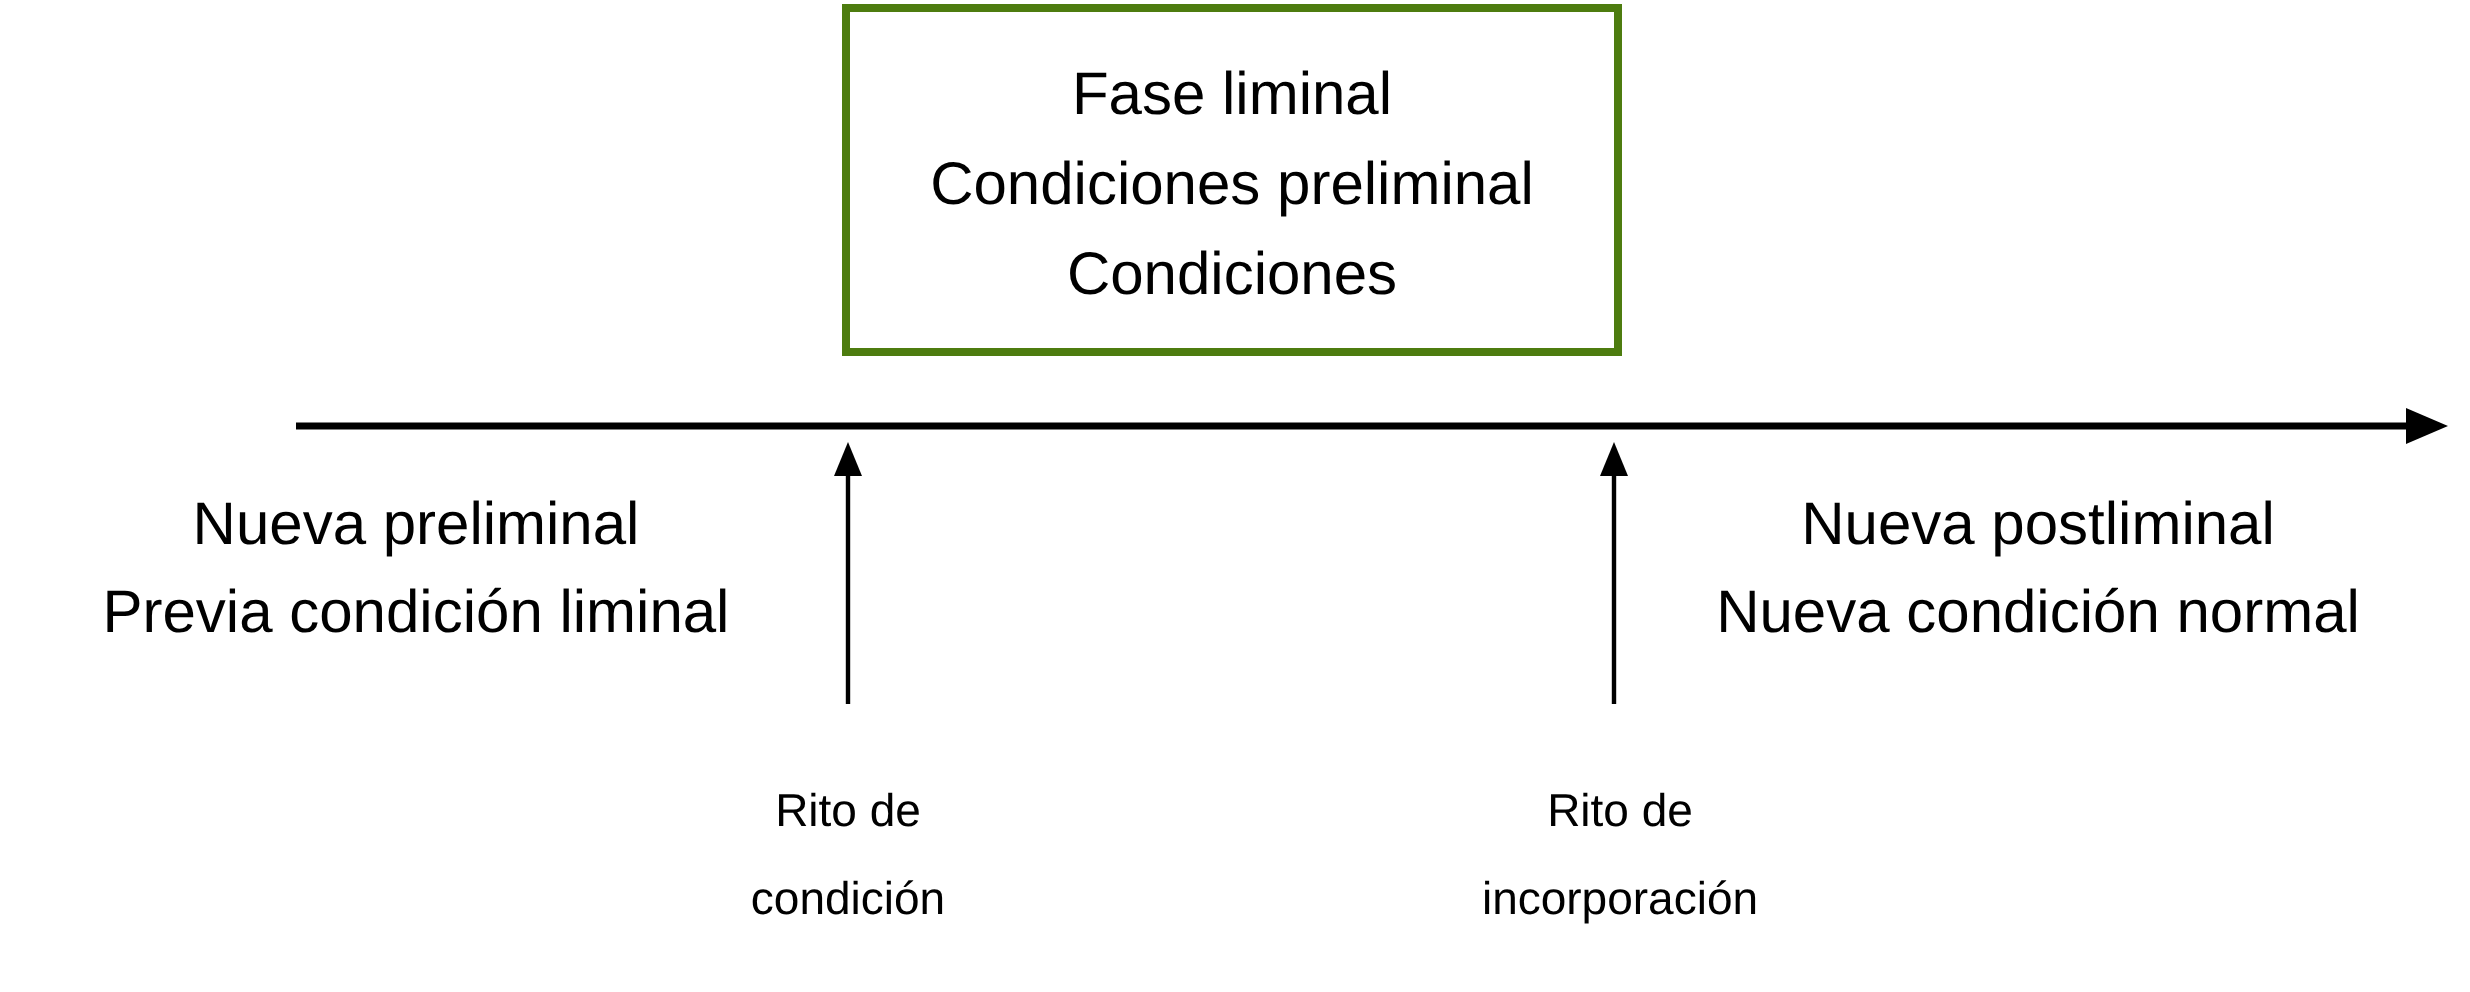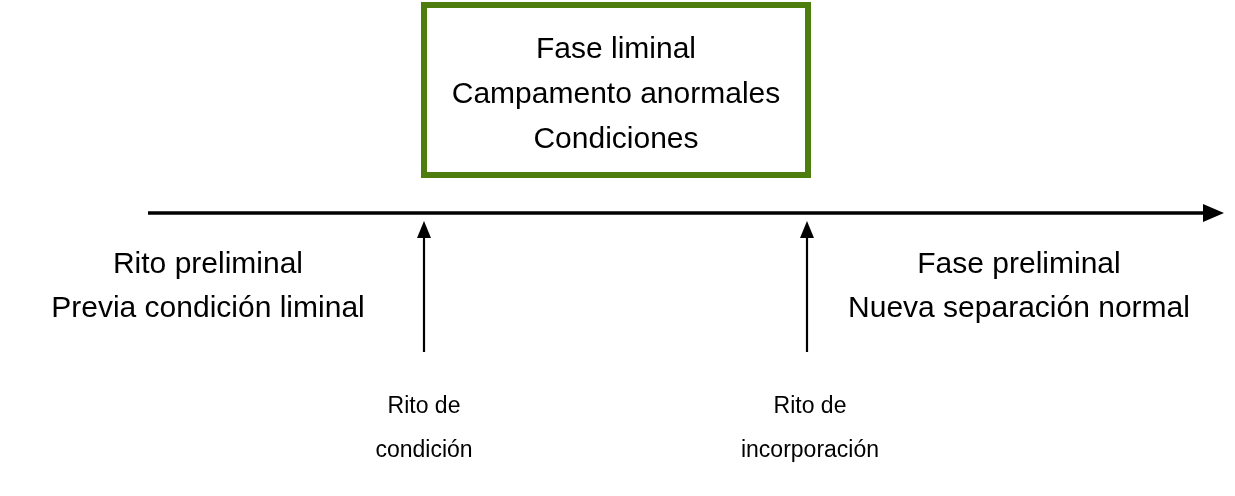--- a/index.html
+++ b/index.html
@@ -17,21 +17,21 @@
     overflow: hidden;
   }
 
   
   .liminal-box {
     position: absolute;
     left: 421px;
     top: 2px;
     width: 390px;
     height: 176px;
-    border: 6px solid #4d7c0f;
+    border: 4px solid #4d7c0f;
     box-sizing: border-box;
     background: #ffffff;
     display: flex;
     flex-direction: column;
     align-items: center;
     justify-content: center;
     padding-top: 4px;
     box-sizing: border-box;
   }
   .liminal-box .bline {
@@ -73,45 +73,45 @@
   .rite-sep { left: 274px; top: 383px; width: 300px; }
   .rite-inc { left: 660px; top: 383px; width: 300px; }
 </style>
 </head>
 <body>
 
 <div id="canvas">
 
   <div class="liminal-box">
     <div class="bline">Fase liminal</div>
-    <div class="bline">Campamento anormales</div>
+    <div class="bline">Condiciones preliminal</div>
     <div class="bline">Condiciones</div>
   </div>
 
   <svg id="axis-svg" viewBox="0 0 1235 496" xmlns="http://www.w3.org/2000/svg">
 
     <line x1="148" y1="213" x2="1212" y2="213" stroke="#000000" stroke-width="3.5"></line>
 
     <polygon points="1224,213 1203,204 1203,222" fill="#000000"></polygon>
 
     <line x1="424" y1="352" x2="424" y2="234" stroke="#000000" stroke-width="2.2"></line>
     <polygon points="424,221 417,238 431,238" fill="#000000"></polygon>
 
     <line x1="807" y1="352" x2="807" y2="234" stroke="#000000" stroke-width="2.2"></line>
     <polygon points="807,221 800,238 814,238" fill="#000000"></polygon>
   </svg>
 
   <div class="phase-label phase-left">
-    <div>Rito preliminal</div>
+    <div>Nueva preliminal</div>
     <div>Previa condición liminal</div>
   </div>
 
   <div class="phase-label phase-right">
-    <div>Fase preliminal</div>
-    <div>Nueva separación normal</div>
+    <div>Nueva postliminal</div>
+    <div>Nueva condición normal</div>
   </div>
 
   <div class="rite-label rite-sep">
     <div>Rito de</div>
     <div>condición</div>
   </div>
 
   <div class="rite-label rite-inc">
     <div>Rito de</div>
     <div>incorporación</div>

